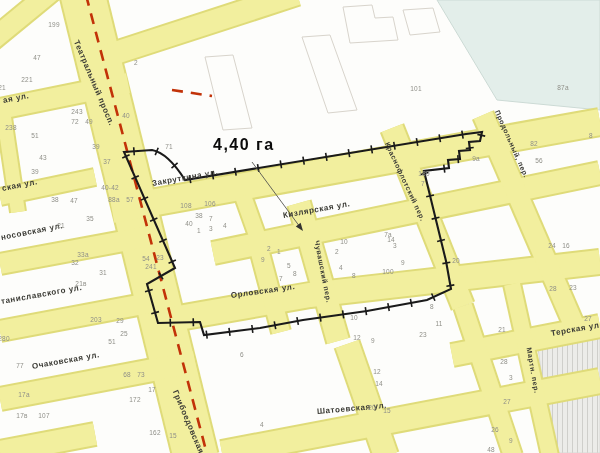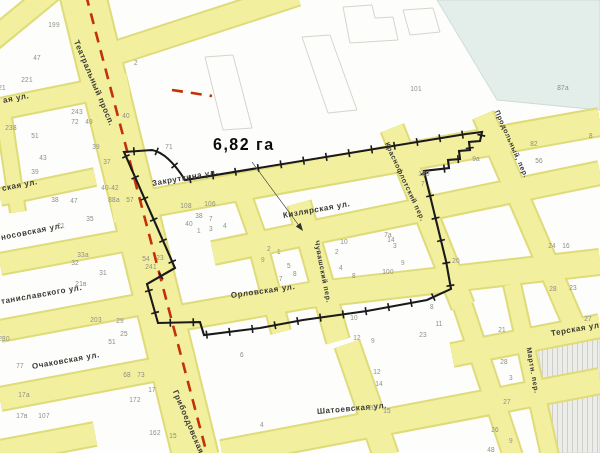--- a/index.html
+++ b/index.html
@@ -156,21 +156,21 @@
         <line x1="129.5957884563134" y1="154.78914488348818" x2="122.27232982981941" y2="158.0089203020587" stroke="#1a1a1a" stroke-width="1.6"></line>
       </g>
 
     <g>
       <line x1="252" y1="162" x2="300" y2="227" stroke="#555550" stroke-width="0.9"></line>
       <polygon points="303,231 300.6,222.8 295.8,226.4" fill="#333330"></polygon>
     </g>
   </svg>
 
   <div class="labels">
-    <div class="area-label" style="left:213px;top:136px">6,82 га</div>
+    <div class="area-label" style="left:213px;top:136px">4,40 га</div>
     <div id="street-labels">
         <div class="street-label" style="left: 76px; top: 36px; font-size: 8px; transform: rotate(67deg);">Театральный просп.</div>
         <div class="street-label" style="left: 175px; top: 386px; font-size: 8px; transform: rotate(67deg);">Грибоедовская</div>
         <div class="street-label" style="left: 3px; top: 96px; font-size: 8px; transform: rotate(-11deg);">ая ул.</div>
         <div class="street-label" style="left: 2px; top: 184px; font-size: 8px; transform: rotate(-11deg);">ская ул.</div>
         <div class="street-label" style="left: 1px; top: 233px; font-size: 8px; transform: rotate(-11deg);">носовская ул.</div>
         <div class="street-label" style="left: 1px; top: 297px; font-size: 8px; transform: rotate(-10deg);">таниславского ул.</div>
         <div class="street-label" style="left: 32px; top: 362px; font-size: 8px; transform: rotate(-10deg);">Очаковская ул.</div>
         <div class="street-label" style="left: 152px; top: 179px; font-size: 8px; transform: rotate(-10deg);">Закруткина ул.</div>
         <div class="street-label" style="left: 283px; top: 211px; font-size: 8px; transform: rotate(-10deg);">Кизлярская ул.</div>

